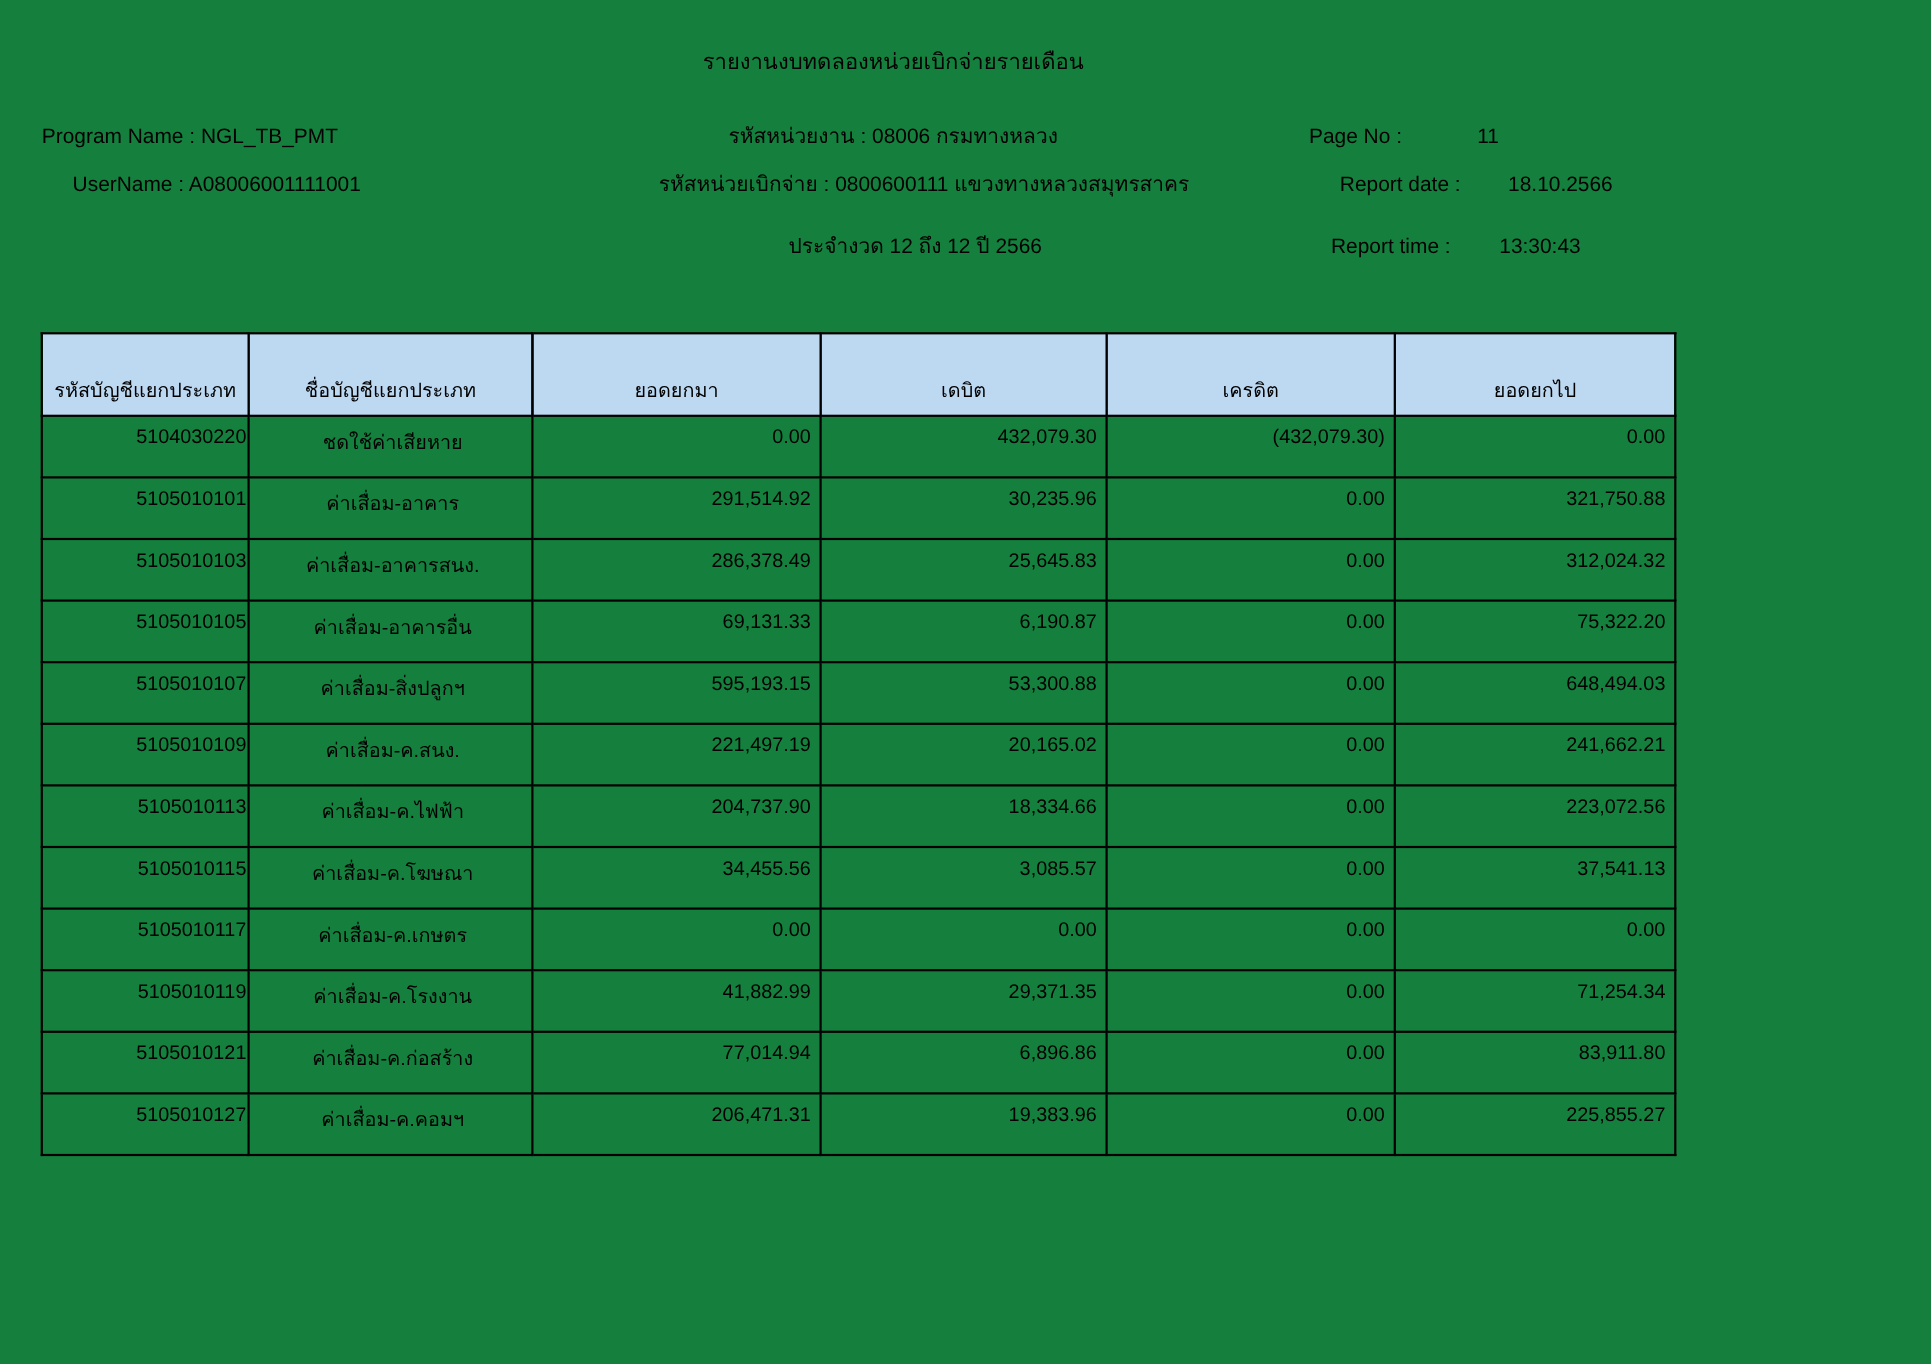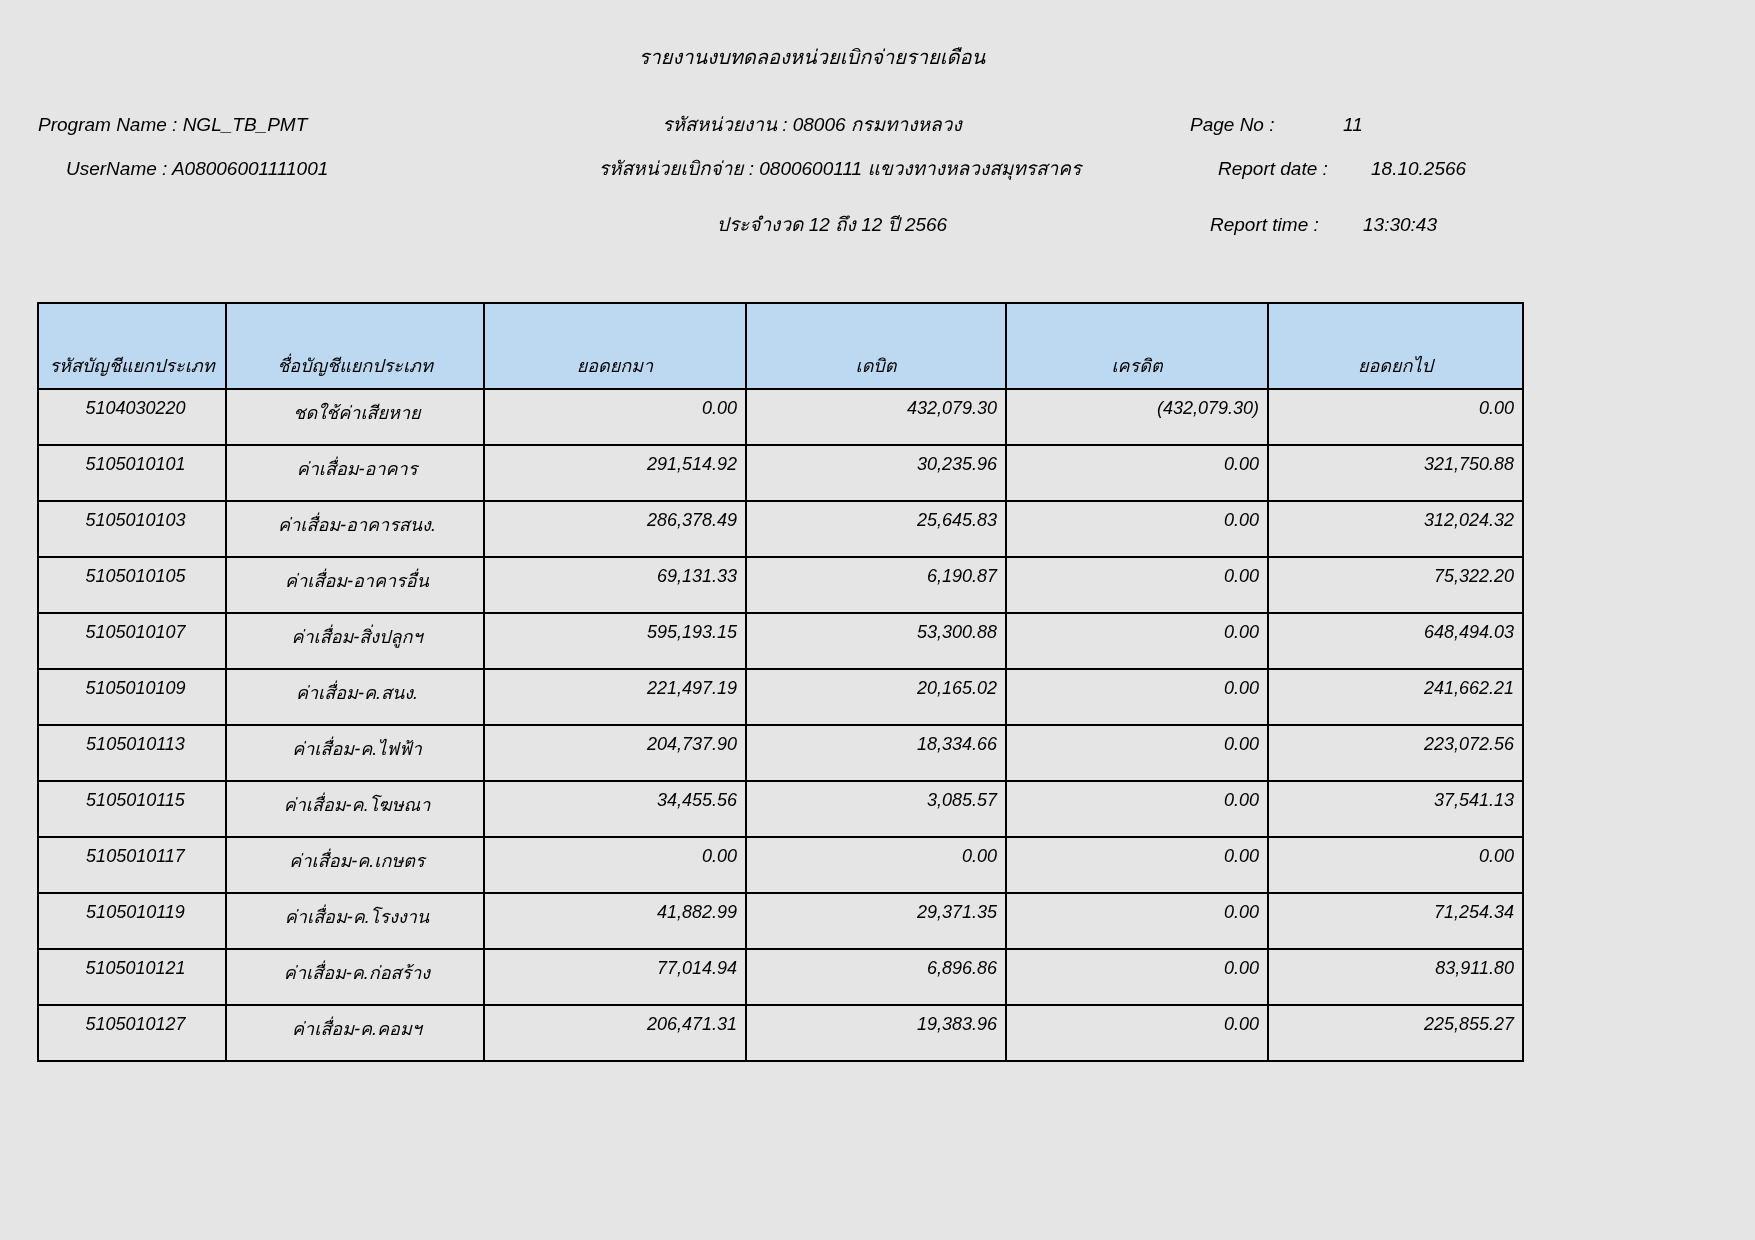--- a/index.html
+++ b/index.html
@@ -6,23 +6,22 @@
     margin: 0;
     padding: 0;
     background: #ffffff;
     font-family: "Liberation Sans", sans-serif;
     color: #000000;
   }
   .page {
     position: relative;
     width: 1755px;
     height: 1240px;
-    background: #e5e5e5;
+    background: #15803d;
     overflow: hidden;
-    font-style: italic;
   }
   .hline {
     position: absolute;
     font-size: 19px;
     line-height: 1.35;
     white-space: nowrap;
   }
   .left-col   { left: 38px; }
   .center-col { left: 0; width: 1624px; text-align: center; }
   .right-label { left: 1190px; }
@@ -40,34 +39,34 @@
     border-collapse: collapse;
     table-layout: fixed;
     font-size: 18px;
   }
   table.report th, table.report td {
     border: 2px solid #000000;
     box-sizing: border-box;
     overflow: hidden;
     white-space: nowrap;
   }
-  table.report thead tr { height: 86px; }
+  table.report thead tr { height: 75px; }
   table.report tbody tr { height: 56px; }
   table.report th {
     background: #BDD9F2;
     font-weight: normal;
     text-align: center;
     vertical-align: bottom;
     padding: 0 4px 8px 4px;
   }
   table.report td {
     vertical-align: top;
     padding-top: 8px;
   }
-  td.c-code { text-align: center;  padding-left: 8px; border-radius: 18px;  }
+  td.c-code { text-align: right;  padding-left: 8px; border-radius: 18px;  }
   td.c-name { text-align: center;  padding-left: 5px;  }
   td.c-num  { text-align: right; padding-right: 8px; }
 </style>
 </head>
 <body>
 
 <div class="page">
 
   <div class="hline center-col title-line">รายงานงบทดลองหน่วยเบิกจ่ายรายเดือน</div>
 

